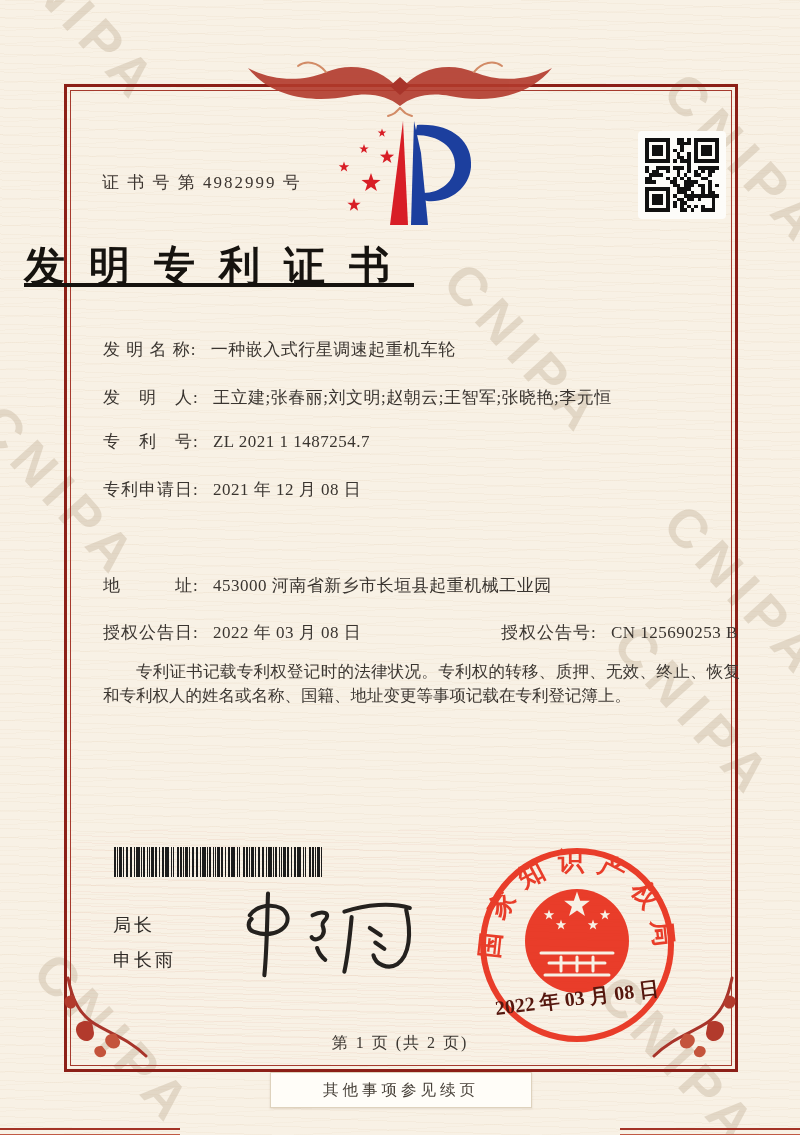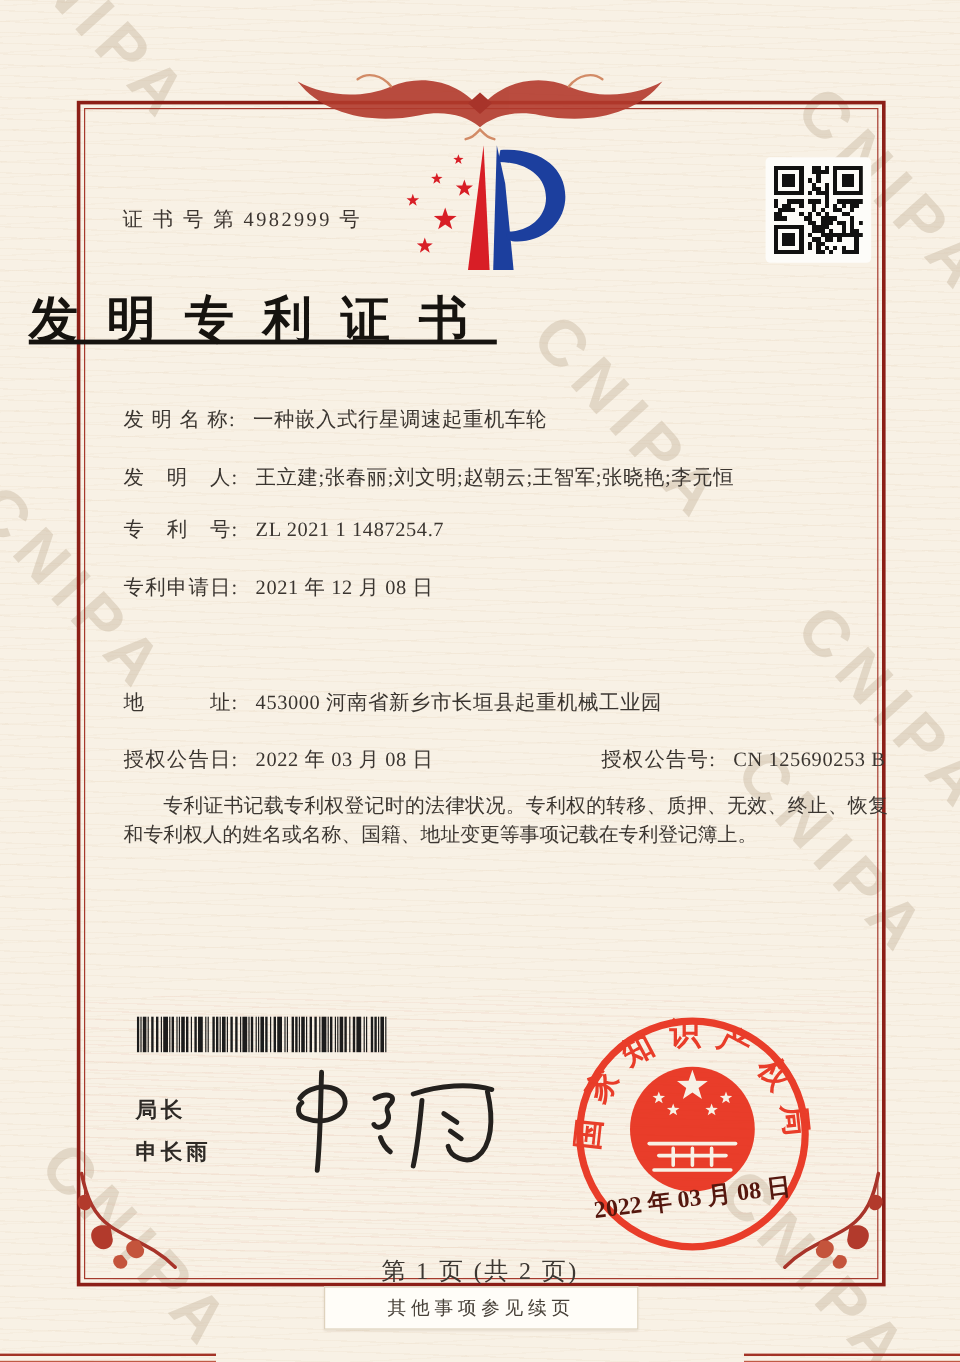--- a/index.html
+++ b/index.html
@@ -49,33 +49,33 @@
   .r1{top:338px}.r2{top:386px}.r3{top:430px}.r4{top:478px}.r5{top:526px}.r6{top:574px}.r7{top:621px}
   .grant2{position:absolute; left:398px; top:0;}
   .paras{
     position:absolute; left:103px; top:660px; width:637px;
     font-size:16.5px; line-height:24px; text-align:justify; color:#3c3732;
   }
   .paras p{margin:0 0 10px 0; text-indent:2em;}
   .barcode{position:absolute; left:114px; top:847px; width:212px; height:30px;}
   .signer{
     position:absolute; left:113px; font-family:"Liberation Sans","DejaVu Sans",sans-serif;
-    font-size:18px; font-weight:700; color:#2e2a26; letter-spacing:3px;
+    font-size:18px; font-weight:400; color:#2e2a26; letter-spacing:3px;
   }
   .signer.t{top:913px}.signer.n{top:948px}
   .sig{position:absolute; left:233px; top:888px; width:190px; height:100px;}
   .seal{position:absolute; left:477px; top:845px; width:200px; height:200px;}
   .seal-date{
     position:absolute; left:-8px; top:140px; width:216px; text-align:center;
     font-weight:700; font-size:20px; color:#55170e; transform:rotate(-7deg);
     font-family:"Liberation Serif","DejaVu Serif",serif; white-space:nowrap;
   }
   .page-info{
     position:absolute; left:0; right:0; top:1033px; text-align:center;
-    font-size:20px; letter-spacing:2px; color:#3c3732;margin-top:13px;
+    font-size:16px; letter-spacing:2px; color:#3c3732;
   }
   .cont-box{
     position:absolute; left:270px; top:1072px; width:260px; height:34px;
     background:#fffdf8; border:1px solid #ded2bd; box-shadow:0 1px 2px rgba(120,90,60,0.15);
     display:flex; align-items:center; justify-content:center;
   }
   .cont-box span{font-size:15.5px; letter-spacing:4px; color:#474038;}
 </style>
 </head>
 <body>

